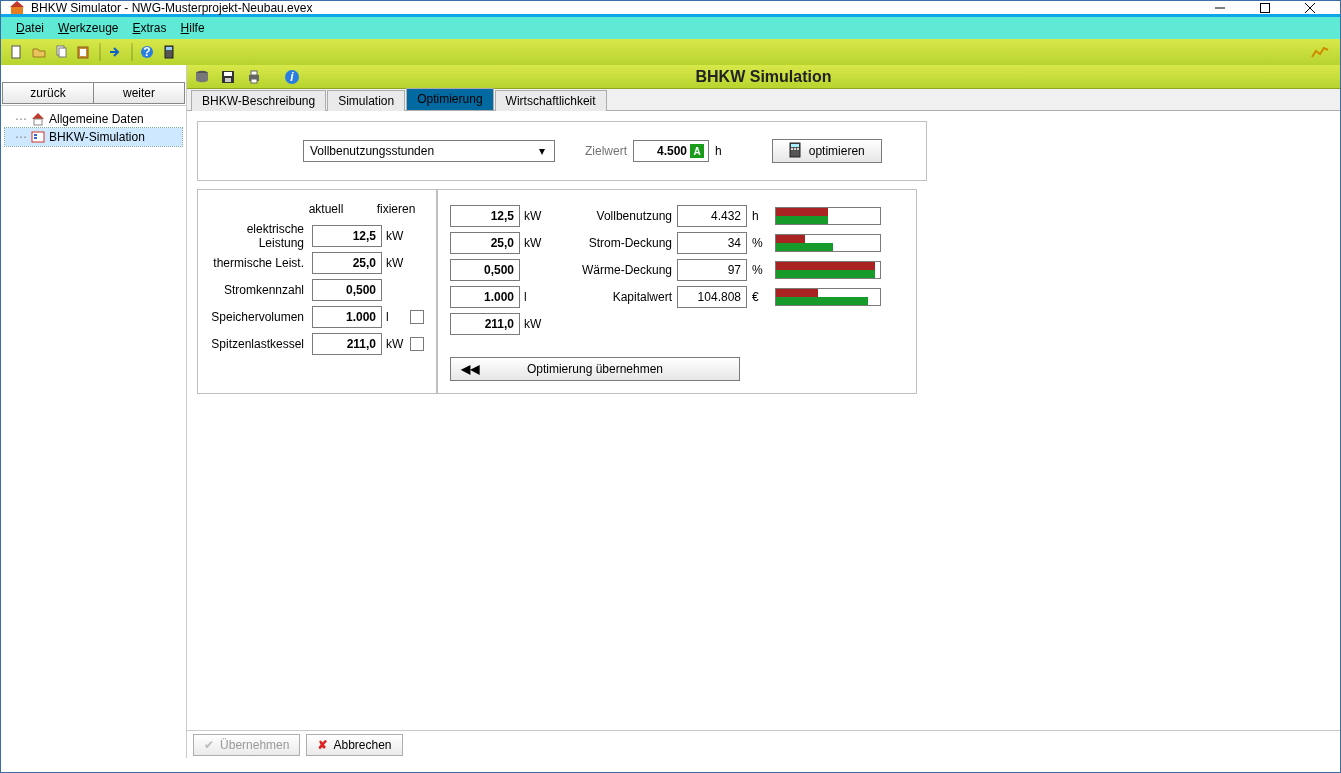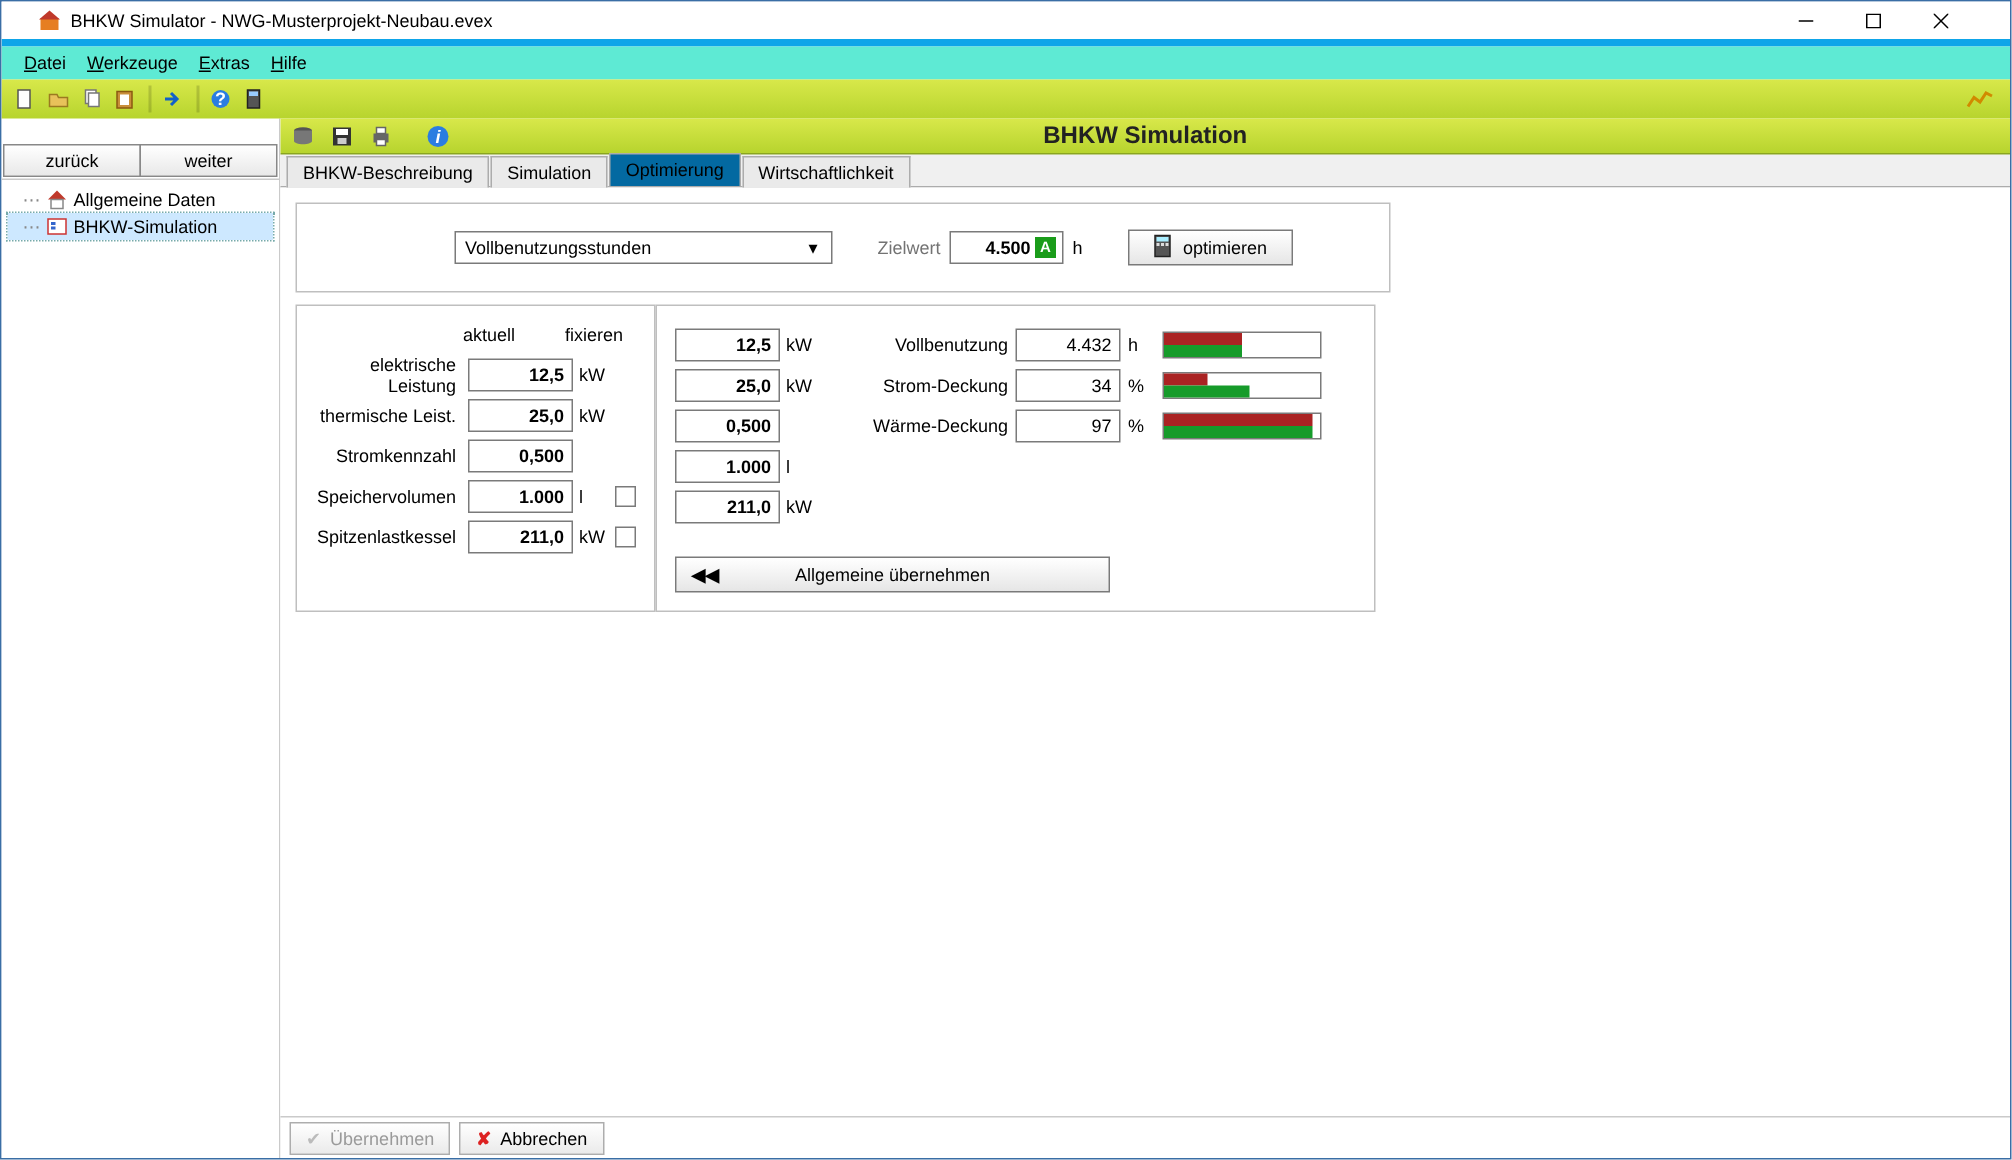--- a/index.html
+++ b/index.html
@@ -1,17 +1,17 @@
 <!DOCTYPE html>
 <html><head>
 <meta charset="utf-8">
 <style>
 *{box-sizing:border-box;margin:0;padding:0;font-family:"Segoe UI",Tahoma,Arial,sans-serif;font-size:12px}
 body{background:#fff;width:1341px;height:773px;overflow:hidden;border:1px solid #3a6ea5}
-.titlebar{height:30px;display:flex;align-items:center;padding:0 24px;background:#fff;border-bottom:5px solid #0ea5e9}
+.titlebar{height:16px;display:flex;align-items:center;padding:0 8px;background:#fff;border-bottom:3px solid #0ea5e9}
 .titlebar .icon{width:16px;height:16px;margin-right:6px;display:inline-block}
 .titlebar .title{flex:1;color:#000}
 .winbtn{width:45px;height:28px;display:flex;align-items:center;justify-content:center;color:#000}
 .menubar{height:22px;display:flex;align-items:flex-end;padding:2px 8px;background:#5eead4}
 .menu{padding:2px 7px;cursor:default}
 .menu .u{text-decoration:underline}
 .toolbar{height:26px;display:flex;align-items:center;padding:2px 6px;background:linear-gradient(to bottom,#d8e84a,#b7d42e);position:relative}
 .toolbar .tbtn{width:20px;height:20px;display:flex;align-items:center;justify-content:center;margin-right:2px}
 .toolbar .sep{width:2px;height:18px;background:rgba(0,0,0,.15);margin:0 4px}
 .toolbar .spacer{flex:1}
@@ -239,21 +239,21 @@
           <span class="dd-arrow">▾</span>
         </div>
         <div style="display:flex;align-items:center;gap:6px">
           <span class="lbl">Zielwert</span>
           <div class="val-field" style="width:76px">
             <span>4.500</span>
             <span class="a-badge">A</span>
           </div>
           <span>h</span>
         </div>
-        <div class="btn" style="">
+        <div class="btn" style="margin-left:20px">
           <span><svg width="12" height="16">
                 <rect x="1" y="1" width="10" height="14" fill="#555" stroke="#222"></rect>
                 <rect x="2" y="2" width="8" height="3" fill="#aef"></rect>
                 <rect x="2" y="6" width="2" height="2" fill="#ddd"></rect>
                 <rect x="5" y="6" width="2" height="2" fill="#ddd"></rect>
                 <rect x="8" y="6" width="2" height="2" fill="#ddd"></rect>
               </svg></span>
           <span>optimieren</span>
         </div>
       </div>
@@ -342,25 +342,34 @@
               </div>
               <div class="res-row">
                 <div class="rlabel">Wärme-Deckung</div>
                 <div class="rfield">97</div>
                 <div class="runit">%</div>
                 <div class="rbar">
                     <div class="bar-top" style="left:0;width:95%"></div>
                     <div class="bar-bot" style="left:0;width:95%"></div>
                   </div>
               </div>
+              <div class="res-row">
+                <div class="rlabel">Kapitalwert</div>
+                <div class="rfield">104.808</div>
+                <div class="runit">€</div>
+                <div class="rbar">
+                    <div class="bar-top" style="left:0;width:40%"></div>
+                    <div class="bar-bot" style="left:0;width:88%"></div>
+                  </div>
+              </div>
             </div>
           </div>
           <div class="adopt-btn">
             <span class="rew">◀◀</span>
-            <span>Allgemeine übernehmen</span>
+            <span>Optimierung übernehmen</span>
           </div>
         </div>
       </div>
     </div>
 
     <div class="footer">
       <div class="fbtn disabled">
         <span style="color:#bbb">✔</span>
         <span>Übernehmen</span>
       </div>

